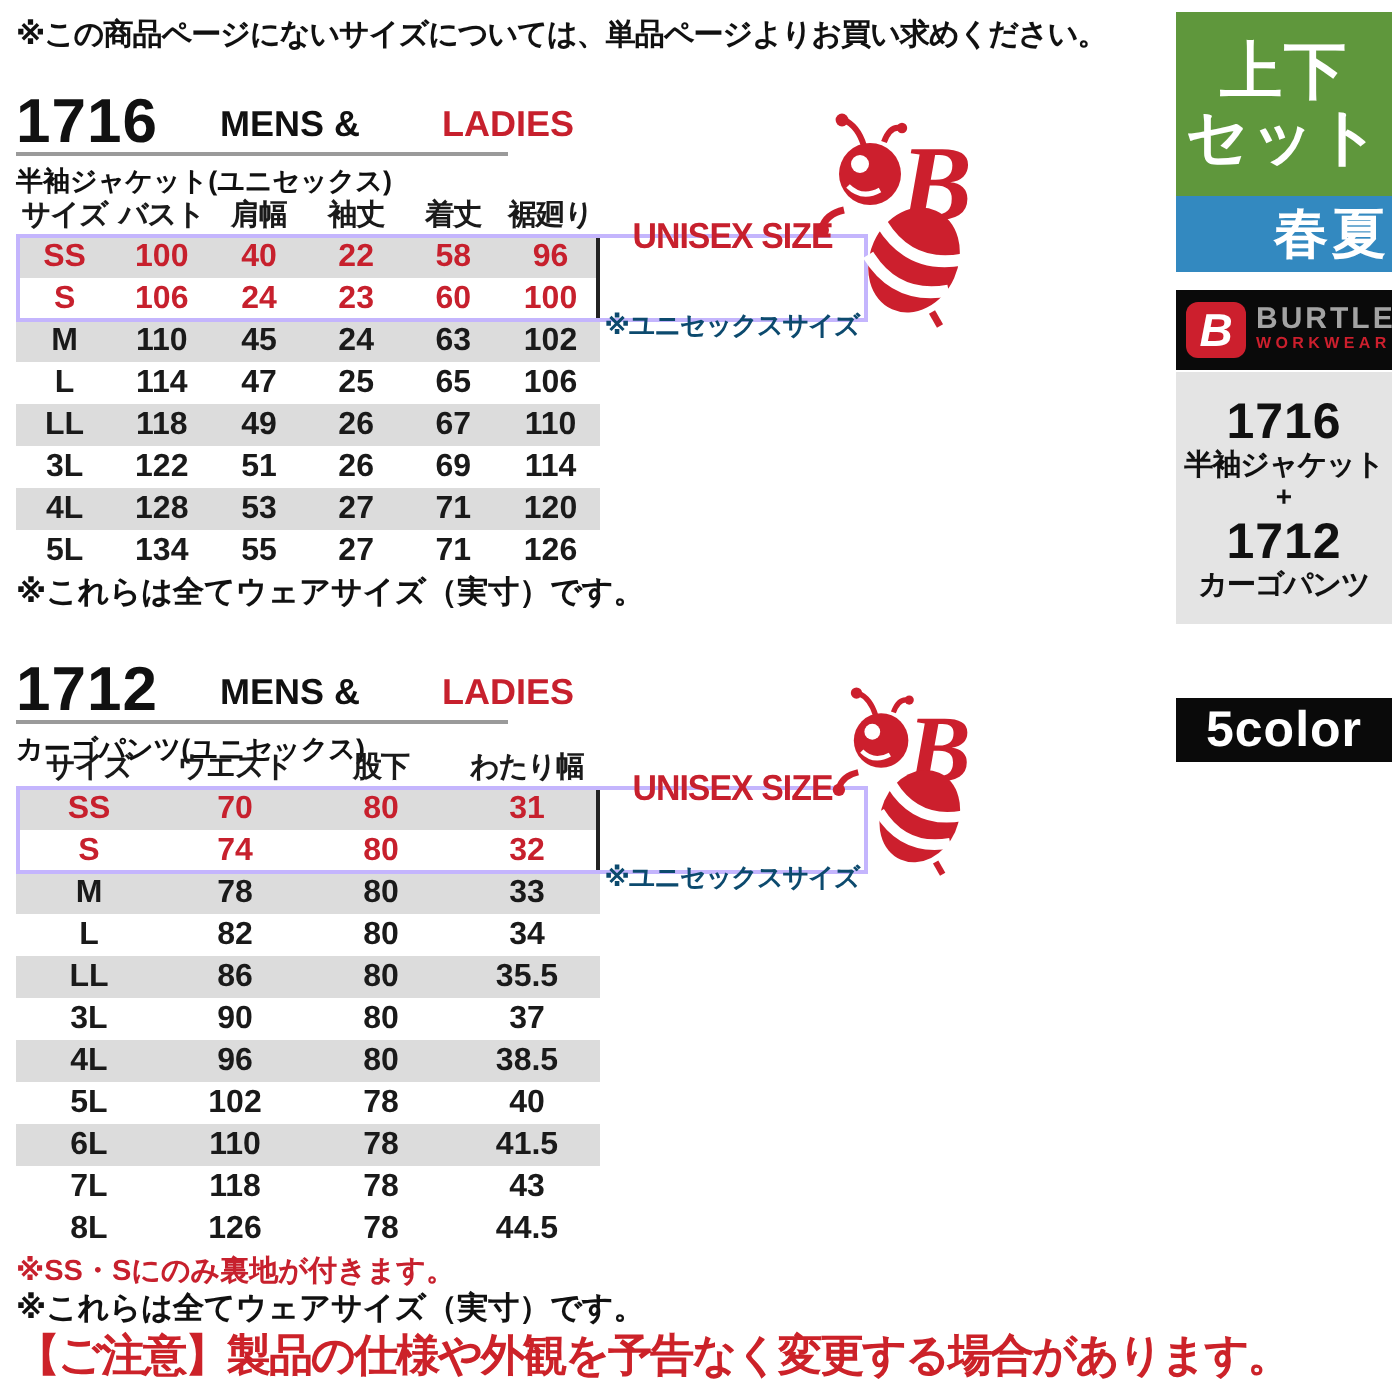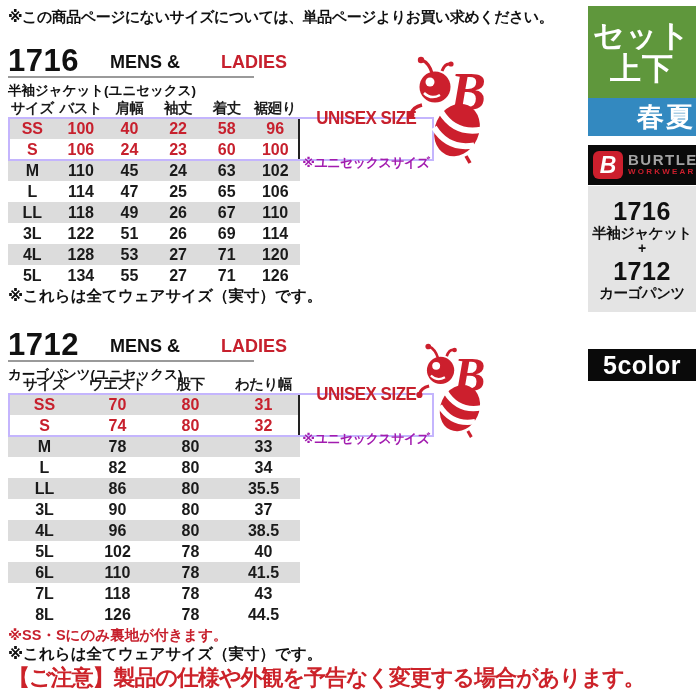--- a/index.html
+++ b/index.html
@@ -47,41 +47,41 @@
   .trow.red .tcell { color:#c7202d; }
   .st-1716 .tcell { width:48.6px; }
   .st-1712 .tcell { width:73px; }
 
   
   .unisex-frame { position:absolute; left:0; width:426px; height:44px; border:2px solid #c4b5fd; z-index:4; }
   .uf-1716 { top:79px; }
   .uf-1712 { top:71px; }
   .unisex-badge { position:absolute; right:0; top:0; bottom:0; left:288px; background:#fff; border-left:2px solid #222; display:flex; flex-direction:column; align-items:center; justify-content:center; line-height:1.05; }
   .unisex-en { color:#c7202d; font-size:18px; font-weight:bold; letter-spacing:-0.5px; transform:scaleX(0.94); }
-  .unisex-jp { color:#a21caf; font-size:13px; font-weight:bold; letter-spacing:-0.5px;margin-top:28px; }
+  .unisex-jp { color:#0c4a6e; font-size:13px; font-weight:bold; letter-spacing:-0.5px;margin-top:28px; }
 
   .note-black { position:absolute; left:0; font-size:15.5px; font-weight:bold; white-space:nowrap; }
   .n-1716 { top:248px; }
   .note-red-sm { position:absolute; left:0; top:304px; font-size:14.5px; font-weight:bold; color:#c7202d; white-space:nowrap; }
   .n-1712 { top:322px; }
 
   .bottom-notice { left:8px; top:663px; font-size:22px; font-weight:bold; color:#cc2229; letter-spacing:-1px; white-space:nowrap; }
 
   .bee { position:absolute; z-index:5; }
   .bee-1716 { left:402px; top:56px; }
   .bee-1712 { left:408px; top:343px; }
 </style>
 </head>
 <body>
 
 <div class="abs top-note">※この商品ページにないサイズについては、単品ページよりお買い求めください。</div>
 
 <div class="abs sb-box box-set">
+  <span>上下</span>
   <span>セット</span>
-  <span>上下</span>
 </div>
 <div class="abs sb-box box-season">
   <span>春夏</span>
 </div>
 <div class="abs sb-box box-brand">
   <span class="brand-b">B</span>
   <span class="brand-txt">
     <span class="brand-name">BURTLE</span>
     <span class="brand-sub">WORKWEAR</span>
   </span>

